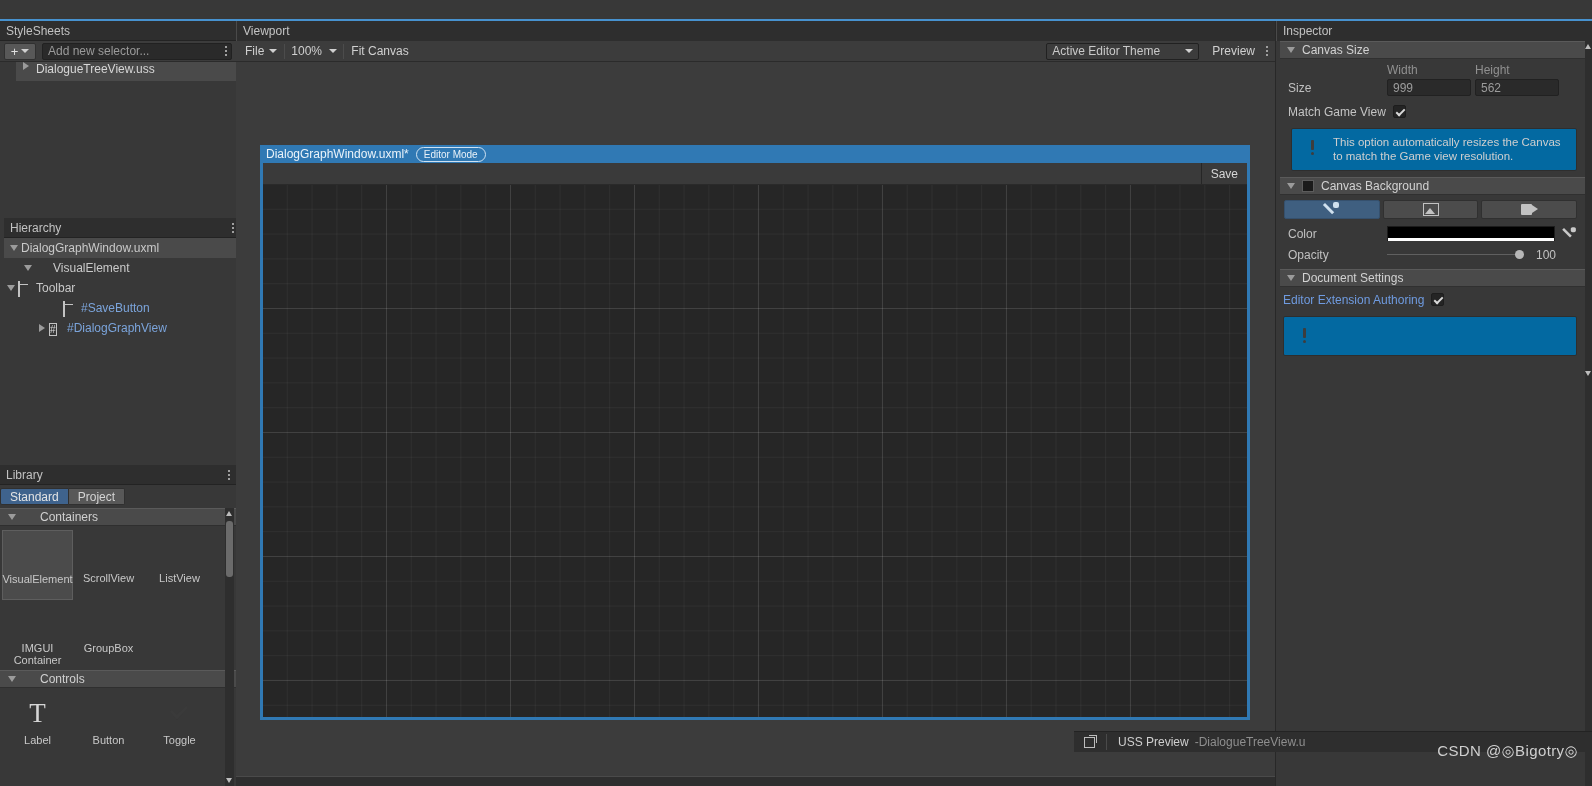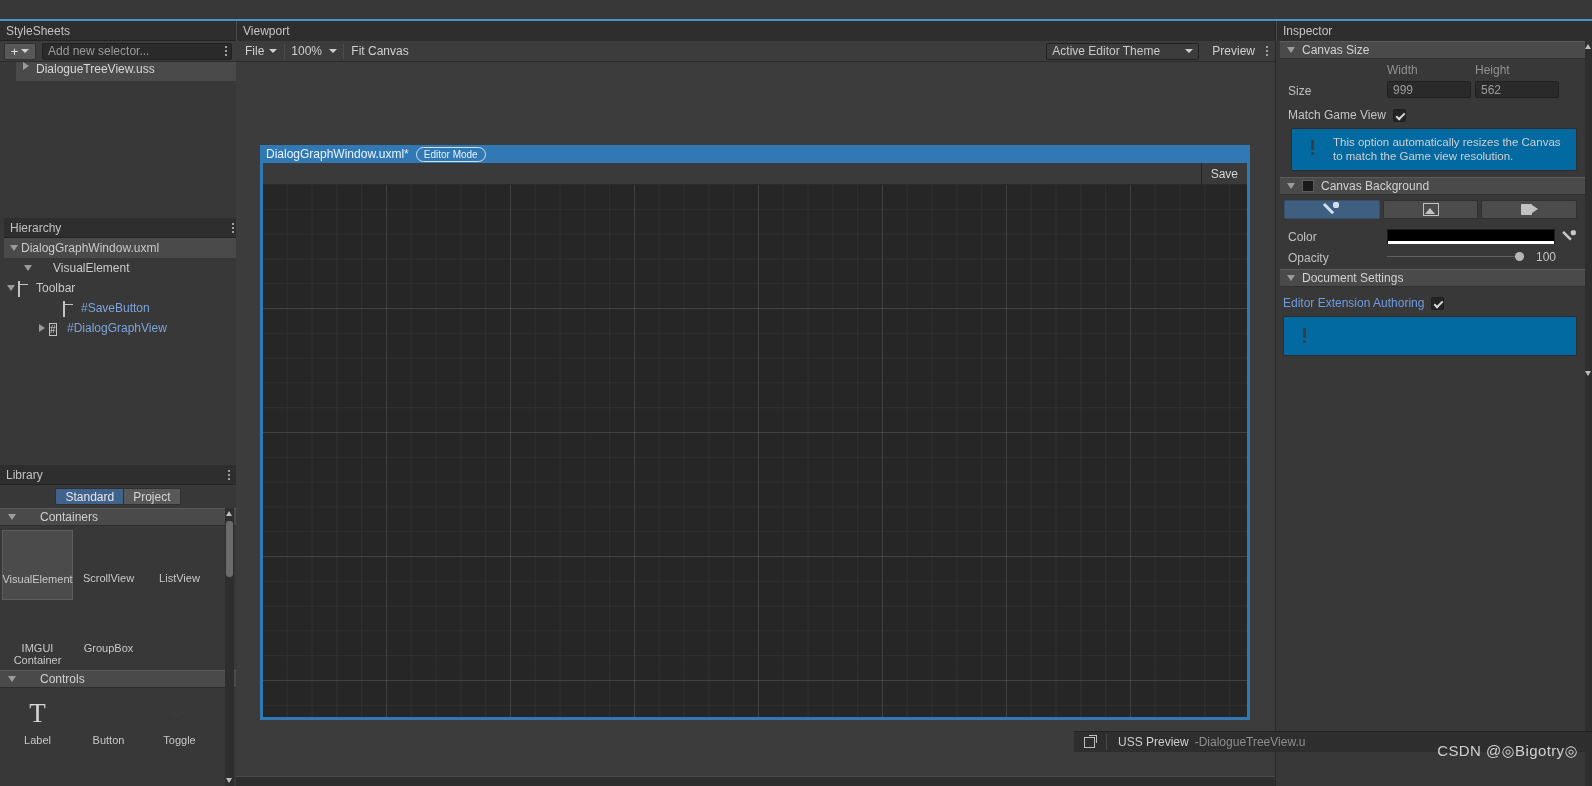--- a/index.html
+++ b/index.html
@@ -85,21 +85,21 @@
   .h-row.selected { background: #4a4a4a; }
   .h-row .arrow-slot { width: 14px; display: flex; justify-content: center; align-items: center; flex: none; }
   .h-ico { width: 13px; height: 12px; margin-right: 5px; flex: none; position: relative; }
   .ico-ve { background: #bdbdbd; width: 11px; height: 11px; }
   .ico-bar { border: 1px solid #c3c3c3; width: 12px; height: 11px; }
   .ico-bar::after { content: ""; position: absolute; left: 0px; top: 2px; width: 10px; height: 1px; background: #c3c3c3; }
   .ico-hash { width: 12px; height: 12px; border: 1px solid #c3c3c3; color: #dadada; font-size: 10px; line-height: 10px; text-align: center; }
   .h-name-blue { color: #7ba4db; }
 
   .library { position: absolute; left: 0; top: 444px; width: 236px; height: 321px; background: #383838; }
-  .lib-tabs { position: absolute; left: 0; top: 20px; width: 236px; height: 23px; display: flex; align-items: center; justify-content: center; }
+  .lib-tabs { position: absolute; left: 0; top: 20px; width: 236px; height: 23px; display: flex; align-items: center; }
   .lib-tab {
     height: 17px; padding: 0 9px; font-size: 12px; display: flex; align-items: center;
     background: #585858; border: 1px solid #303030; color: #d4d4d4;
   }
   .lib-tab.first { border-radius: 2px 0 0 2px; }
   .lib-tab.last { border-radius: 0 2px 2px 0; border-left: none; }
   .lib-tab.active { background: #3f638d; color: #e4e4e4; }
   .lib-scroll { position: absolute; left: 0; top: 43px; width: 236px; height: 278px; overflow: hidden; }
   .lib-section {
     height: 18px; background: #4a4a4a; display: flex; align-items: center; gap: 24px;
@@ -216,21 +216,21 @@
   .insp-head {
     height: 20px; background: #2e2e2e; display: flex; align-items: center; padding: 0 6px;
     color: #c2c2c2; font-size: 12px; border-left: 1px solid #4a4a4a;
   }
   .insp-body { position: absolute; left: 4px; top: 20px; width: 305px; bottom: 0; background: #383838; }
   .sect-head {
     height: 18px; background: #4a4a4a; display: flex; align-items: center; gap: 7px;
     padding-left: 7px; font-size: 12px; color: #d2d2d2;
     border-top: 1px solid #5a5a5a; border-bottom: 1px solid #303030;
   }
-  .row { display: flex; align-items: flex-end; padding: 0 8px; height: 21px; }
+  .row { display: flex; align-items: center; padding: 0 8px; height: 21px; }
   .row .rl { width: 99px; font-size: 12px; color: #c0c0c0; }
   .fld {
     height: 17px; background: #2a2a2a; border: 1px solid #212121; border-radius: 2px;
     display: flex; align-items: center; padding: 0 5px; color: #9c9c9c; font-size: 12px;
   }
   .col-head { font-size: 12px; color: #909090; }
   .chk {
     width: 13px; height: 13px; background: #242424; border: 1px solid #1d1d1d; border-radius: 2px;
     position: relative; flex: none;
   }

